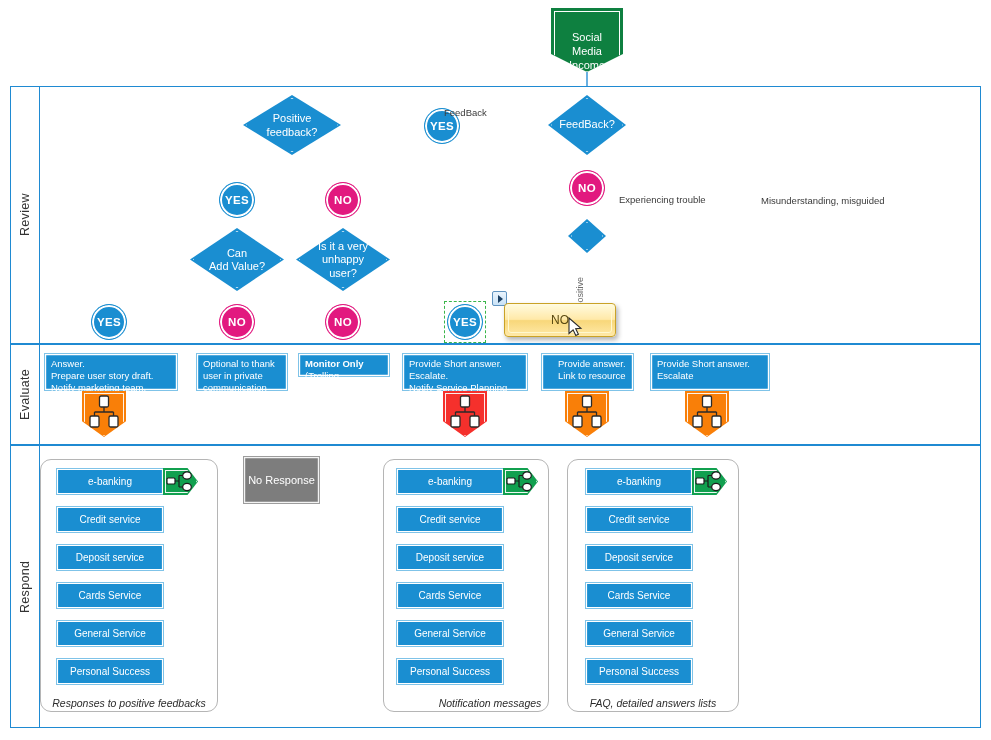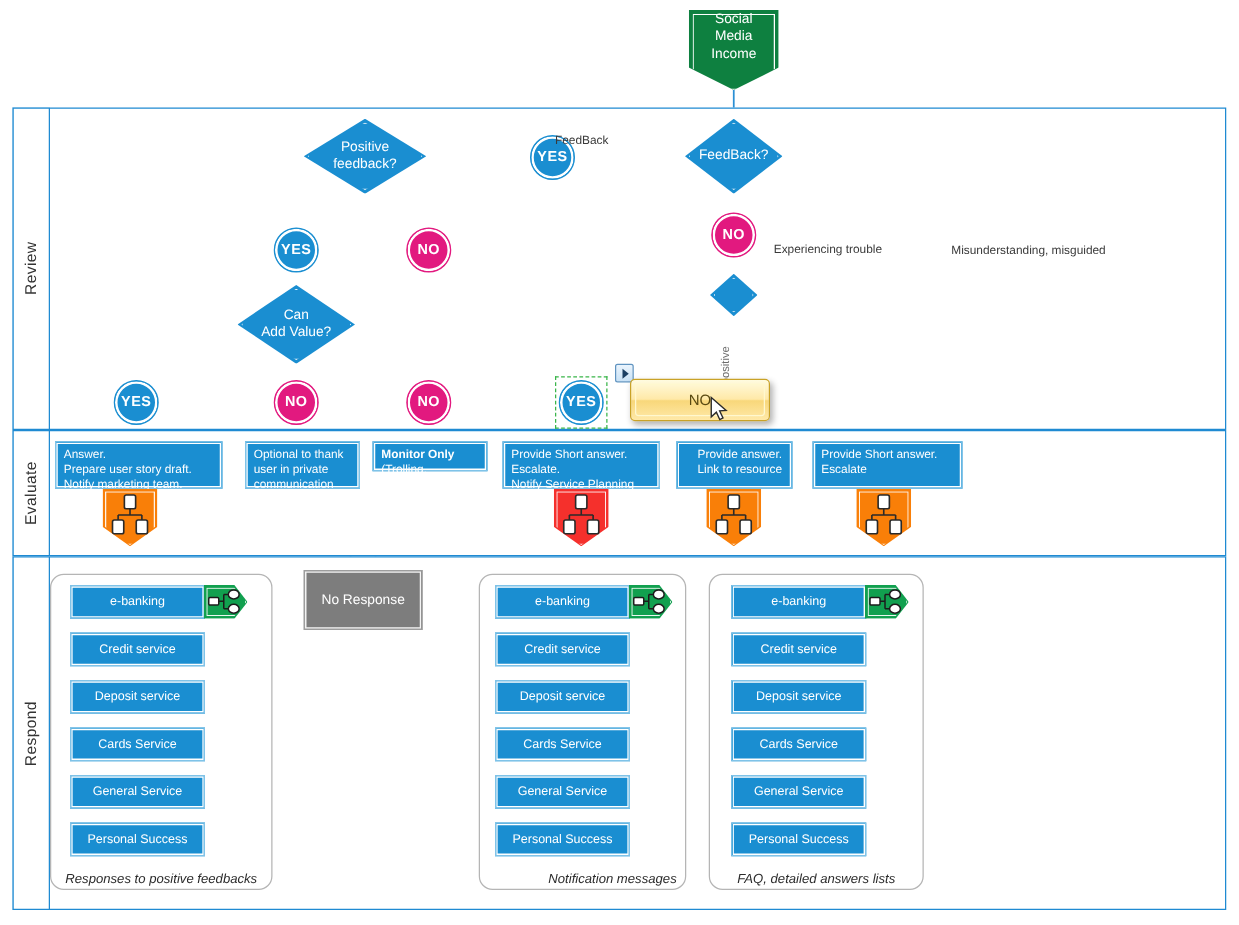--- a/index.html
+++ b/index.html
@@ -10,21 +10,21 @@
   
   .lane{border:1px solid #1f8ad2;background:#ffffff;}
   .lane-label{
     display:flex;align-items:center;justify-content:center;
     font-size:12.5px;color:#333;writing-mode:vertical-rl;transform:rotate(180deg);
     letter-spacing:.3px;
   }
 
   
   .chevron{
-    background:#0e8040;color:#fff;display:flex;align-items:flex-start;justify-content:center;
+    background:#0e8040;color:#fff;display:flex;align-items:flex-end;justify-content:center;
     text-align:center;font-size:11px;line-height:14px;
     clip-path:polygon(0 0,100% 0,100% 72%,50% 100%,0 72%);
     border:0;
   }
   .chevron .inner{
     position:absolute;left:3px;top:3px;right:3px;bottom:0;
     border:1.3px solid #ffffff;
     clip-path:polygon(0 0,100% 0,100% 72%,50% 100%,0 72%);
     pointer-events:none;
   }
@@ -226,20 +226,28 @@
   </div>
 
   <div class="abs diamond" style="left:190px;top:228px;width:94px;height:63px;">
     <div class="dshape"></div>
     <div class="dtext">
       <div>Can</div>
       <div>Add Value?</div>
     </div>
   </div>
 
+  <div class="abs diamond" style="left:296px;top:228px;width:94px;height:63px;">
+    <div class="dshape"></div>
+    <div class="dtext">
+      <div>Is it a very</div>
+      <div>unhappy</div>
+      <div>user?</div>
+    </div>
+  </div>
 
   <div class="abs diamond" style="left:568px;top:219px;width:38px;height:34px;">
     <div class="dshape"></div>
   </div>
 
   <div class="abs circ yes" style="left:424px;top:108px;width:36px;height:36px;">
     <span>YES</span>
   </div>
   <div class="abs circ no" style="left:569px;top:170px;width:36px;height:36px;">
     <span>NO</span>
@@ -362,21 +370,21 @@
         <rect x="8" y="23" width="9" height="11" rx="1.5"></rect>
         <rect x="27" y="23" width="9" height="11" rx="1.5"></rect>
       </g>
       <g stroke="#2a2a2a" stroke-width="1.3" fill="none">
         <path d="M22,14 L22,19 M12.5,19 L31.5,19 M12.5,19 L12.5,23 M31.5,19 L31.5,23"></path>
       </g>
     </svg>
   </div>
 
 
-  <div class="abs noresp" style="left:243px;top:456px;width:95px;height:48px;">
+  <div class="abs noresp" style="left:243px;top:456px;width:77px;height:48px;">
     <span>No Response</span>
   </div>
 
   <div class="abs grpbox" style="left:40px;top:459px;width:178px;height:253px;"></div>
   <div class="abs lbtn" style="left:56px;top:468px;width:108px;height:27px;">
     <span>e-banking</span>
   </div>
   <div class="abs tag" style="left:163px;top:468px;width:35px;height:27px;">
     <div class="tshape"></div>
     <svg width="28" height="21" viewBox="0 0 28 21">

